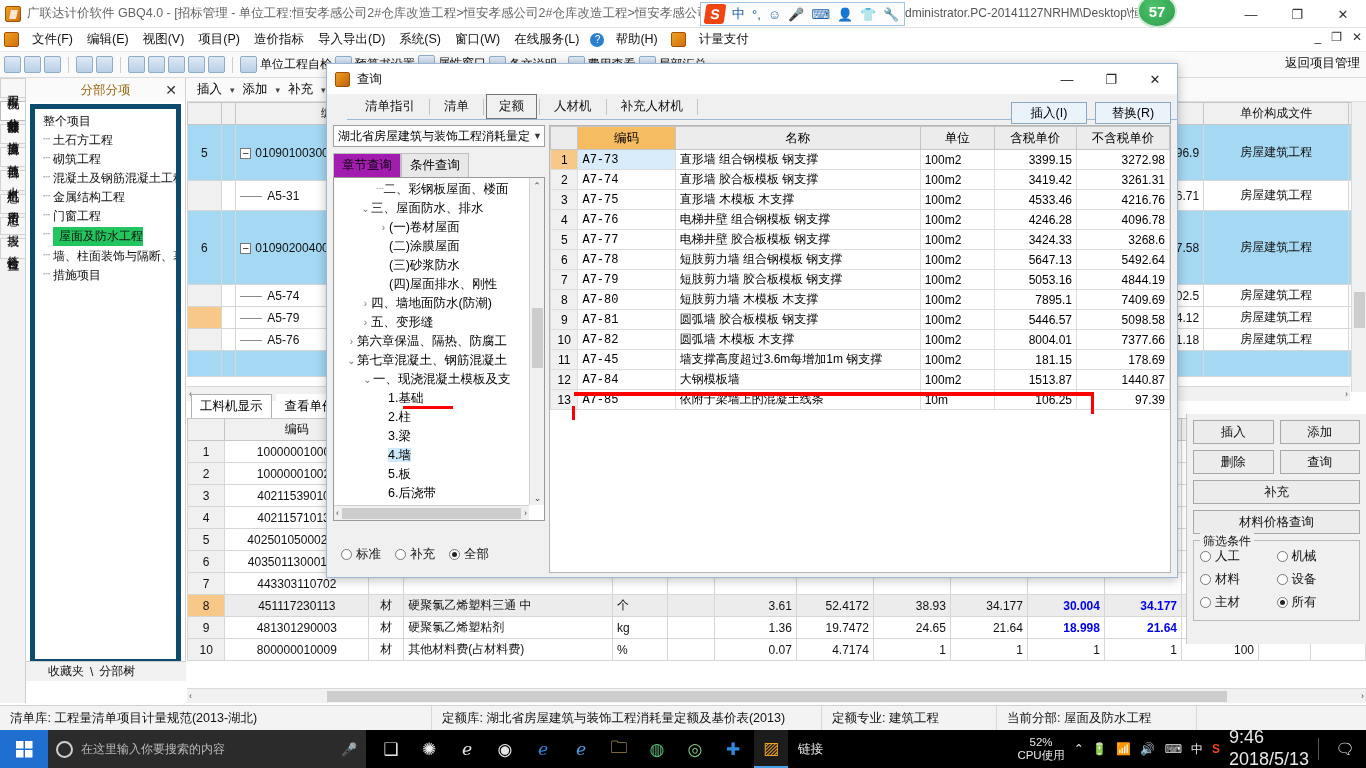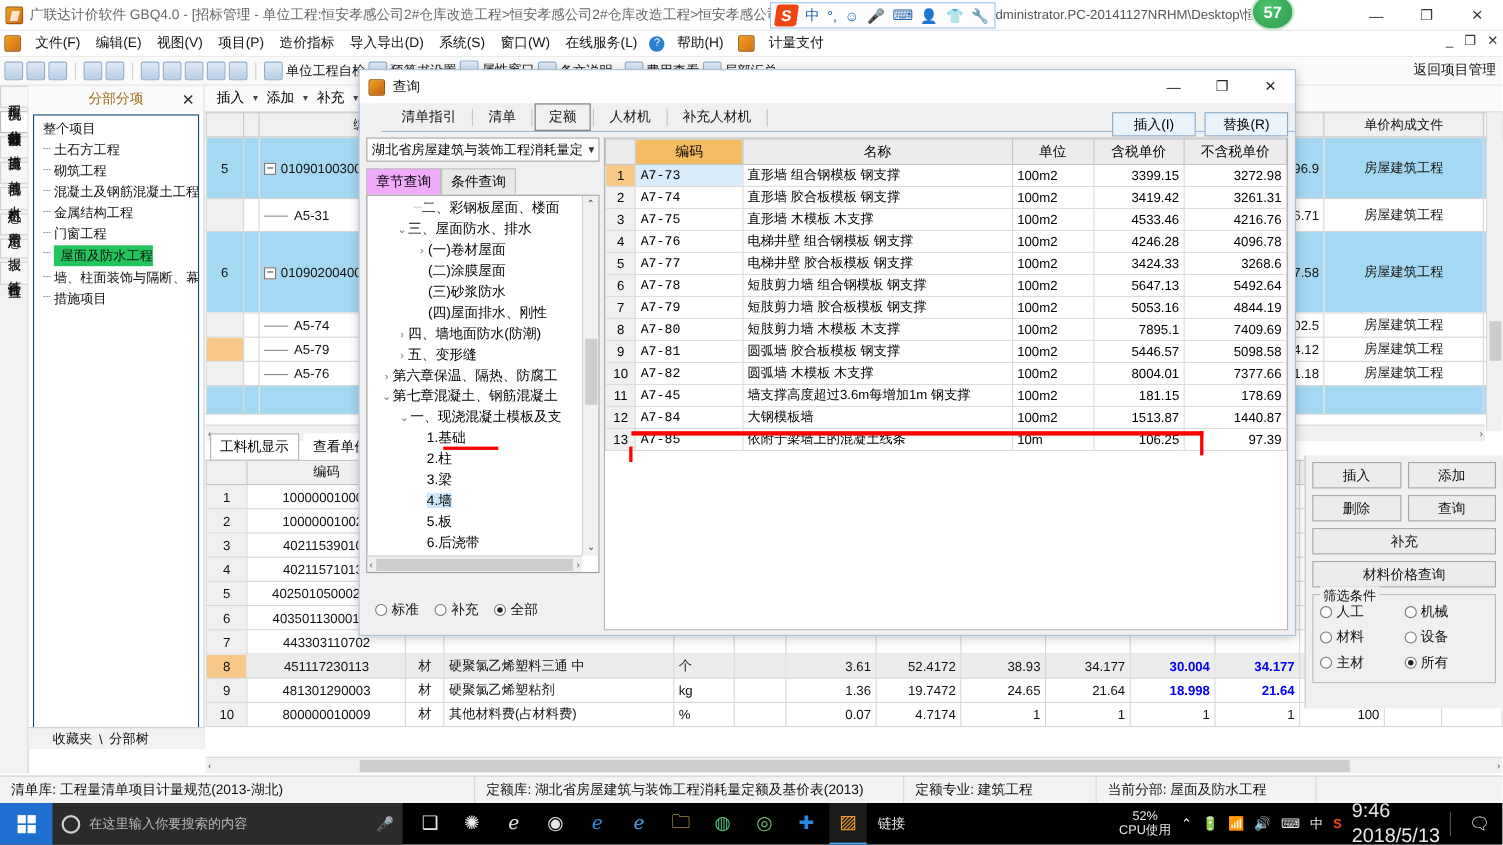--- a/index.html
+++ b/index.html
@@ -131,21 +131,21 @@
   }
   .lp-head {
     height: 24px; display: flex; align-items: center; justify-content: center;
     position: relative; font-size: 12.5px; color: #9a6a10;
     background: #fafafa;
   }
   .lp-close {
     position: absolute; right: 8px; top: 4px; font-size: 14px; color: #333;
   }
   .lp-tree {
-    margin: 2px 4px; height: 560px; border: 1px solid #0c4a6e; background: #fff;
+    margin: 2px 4px; height: 560px; border: 5px solid #0c4a6e; background: #fff;
     padding: 3px 2px; overflow: hidden; font-size: 12px;
   }
   .tnode { padding: 1px 0 1px 6px; white-space: nowrap; color: #111; }
   .tnode.child { padding-left: 16px; position: relative; }
   .tnode.child::before {
     content: "┄"; position: absolute; left: 6px; color: #999;
   }
   .tnode.sel { background: #22c55e; display: inline-block; font-family: Liberation Serif, serif; }
   .lp-foot {
     position: absolute; left: 0; bottom: -1px; width: 160px; height: 20px;
@@ -269,21 +269,21 @@
   .dlg-left { position: absolute; left: 6px; top: 4px; width: 212px; bottom: 4px; }
   .combo {
     height: 22px; border: 1px solid #a0a0a0; background: #fff;
     display: flex; align-items: center; padding: 0 2px 0 4px; font-size: 12px;
   }
   .combo span.lbl { overflow: hidden; white-space: nowrap; flex: 1; }
   .combo .arr { font-size: 9px; color: #333; padding-left: 4px; }
   .subtabs { display: flex; margin-top: 6px; }
   .stab { padding: 3px 8px; font-size: 12.5px; border: 1px solid #bfbfbf;
     border-bottom: none; background: #e8e8e8; }
-  .stab.sel { background: #f0abfc; font-weight: normal; }
+  .stab.sel { background: #a21caf; font-weight: normal; }
   .treebox {
     position: absolute; left: 0; top: 52px; right: 0; bottom: 52px;
     border: 1px solid #9a9a9a; background: #fff; overflow: hidden;
   }
   .dtree { padding: 2px 0 0 2px; font-size: 12.5px; white-space: nowrap; }
   .dt-row { height: 19px; line-height: 19px; position: relative; padding-left: 4px; }
   .dt-row .gl { color: #bbb; letter-spacing: 0; }
   .chev { display: inline-block; width: 11px; color: #777; font-size: 10px; text-align: center;}
   .dt-sel { background: #cde8fa; }
   .vscroll-d {

